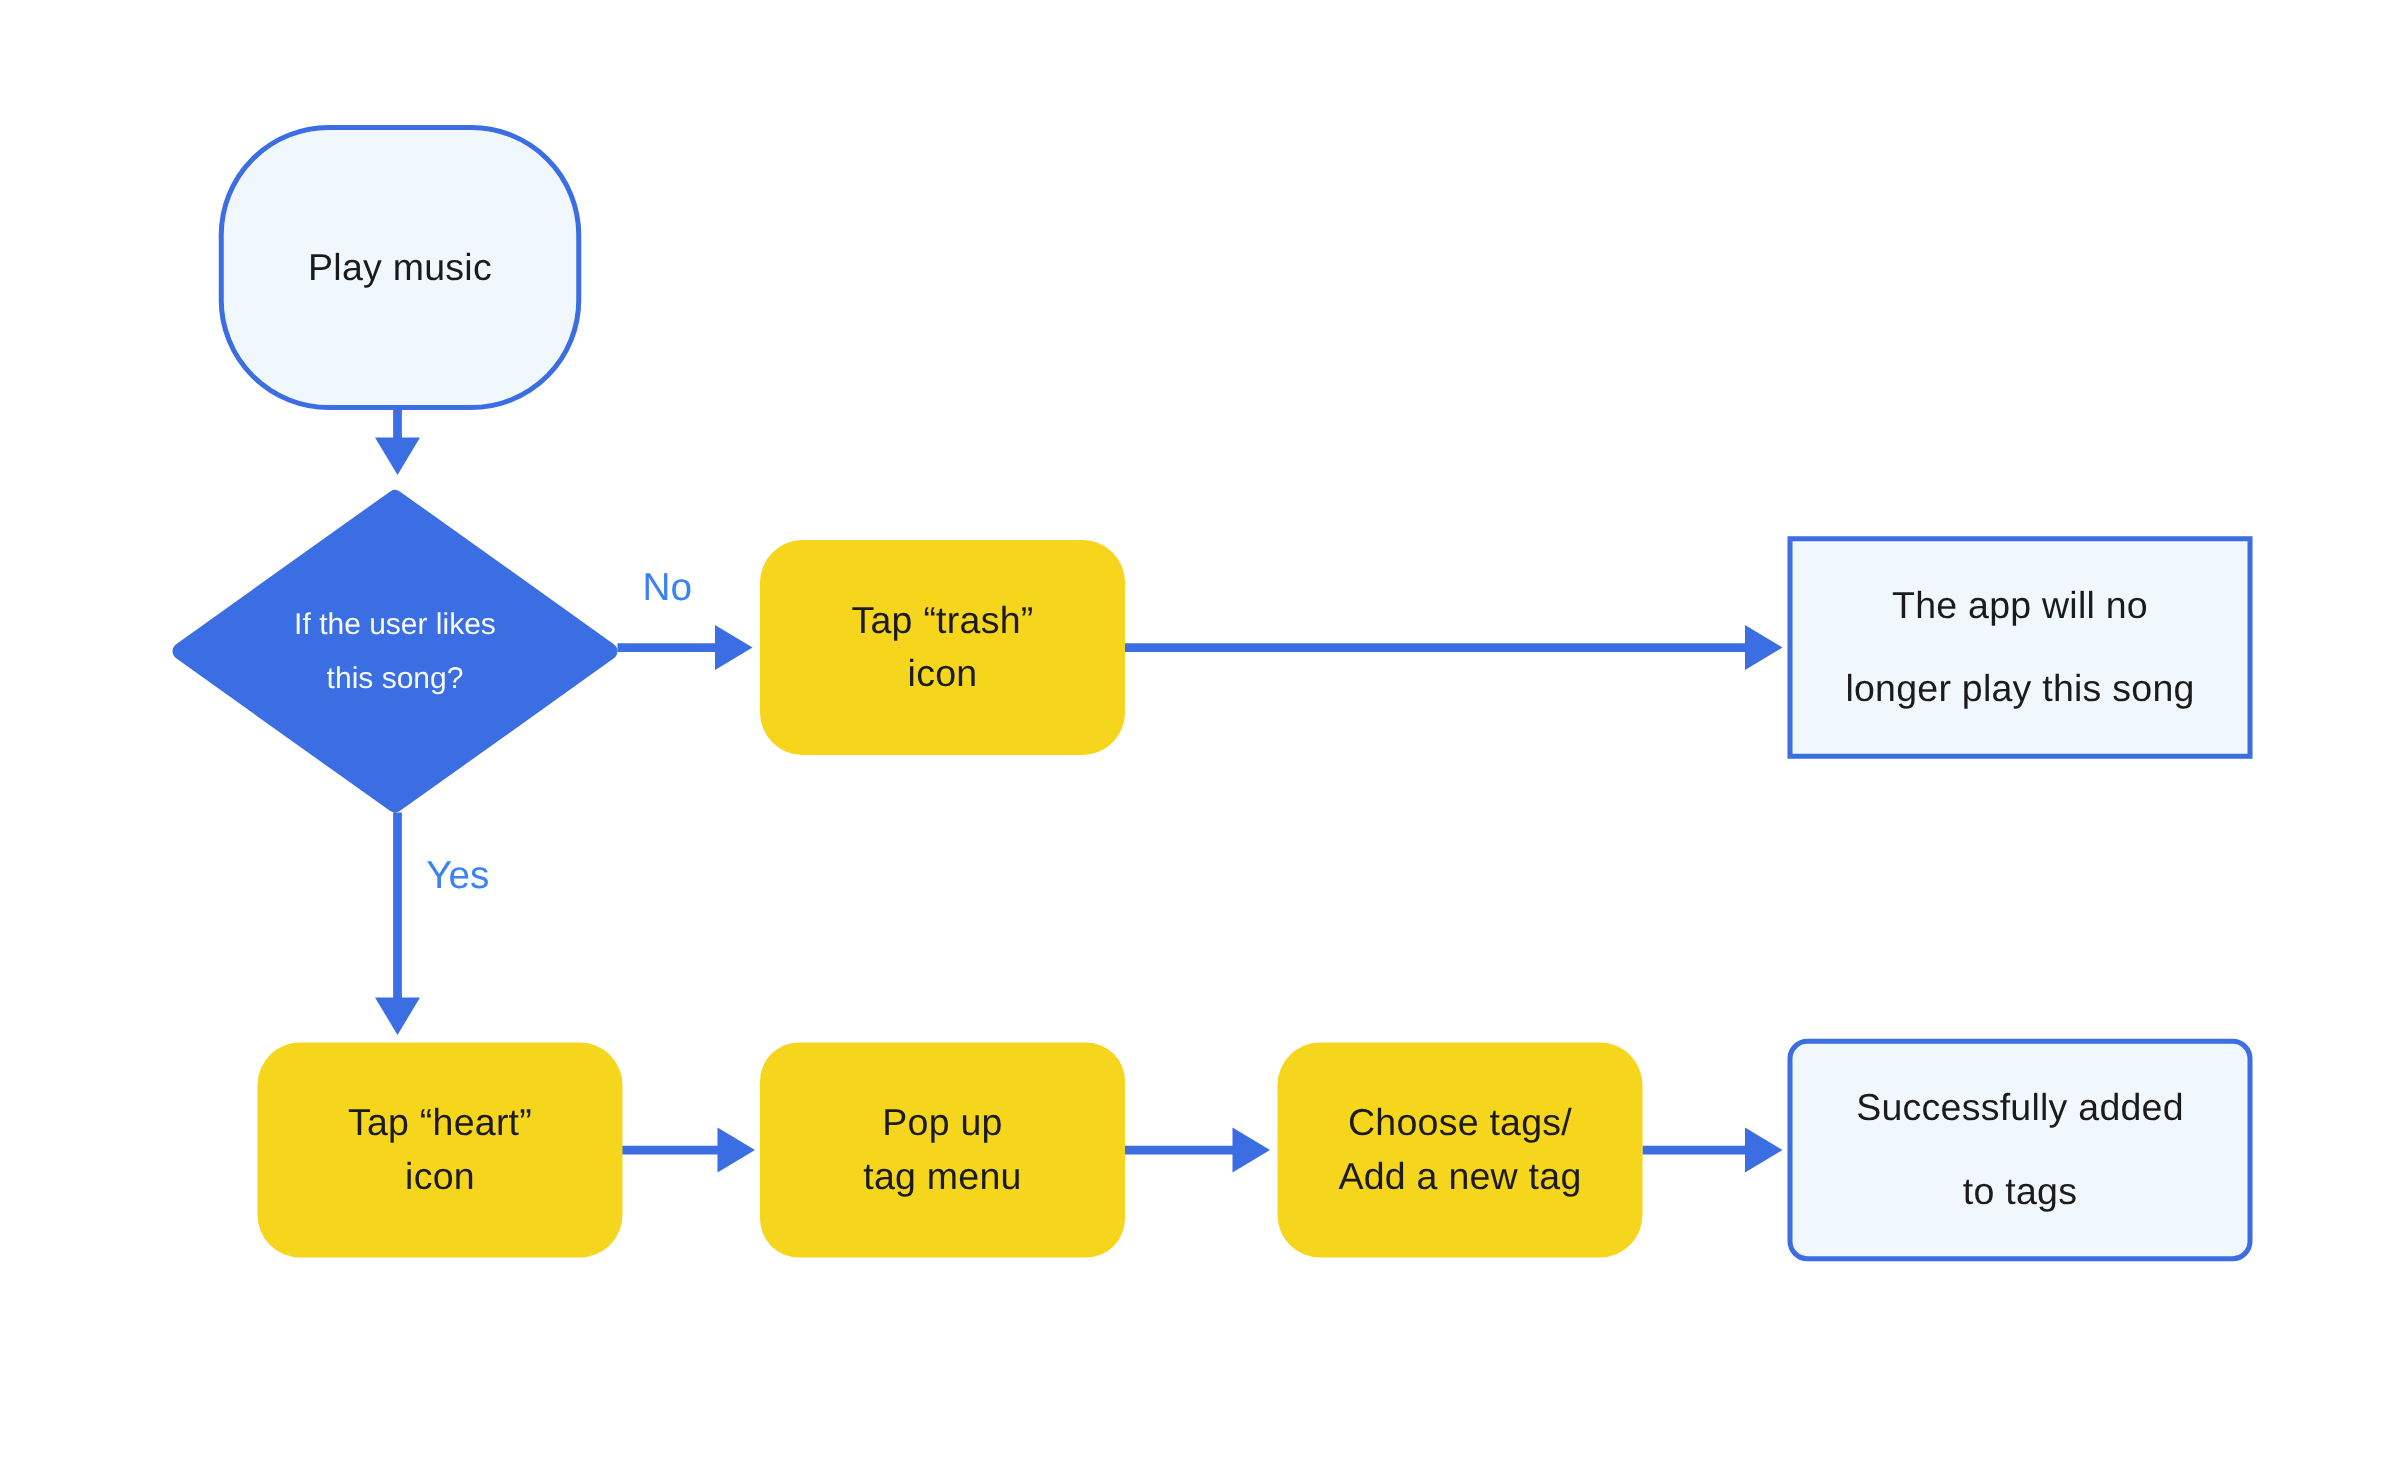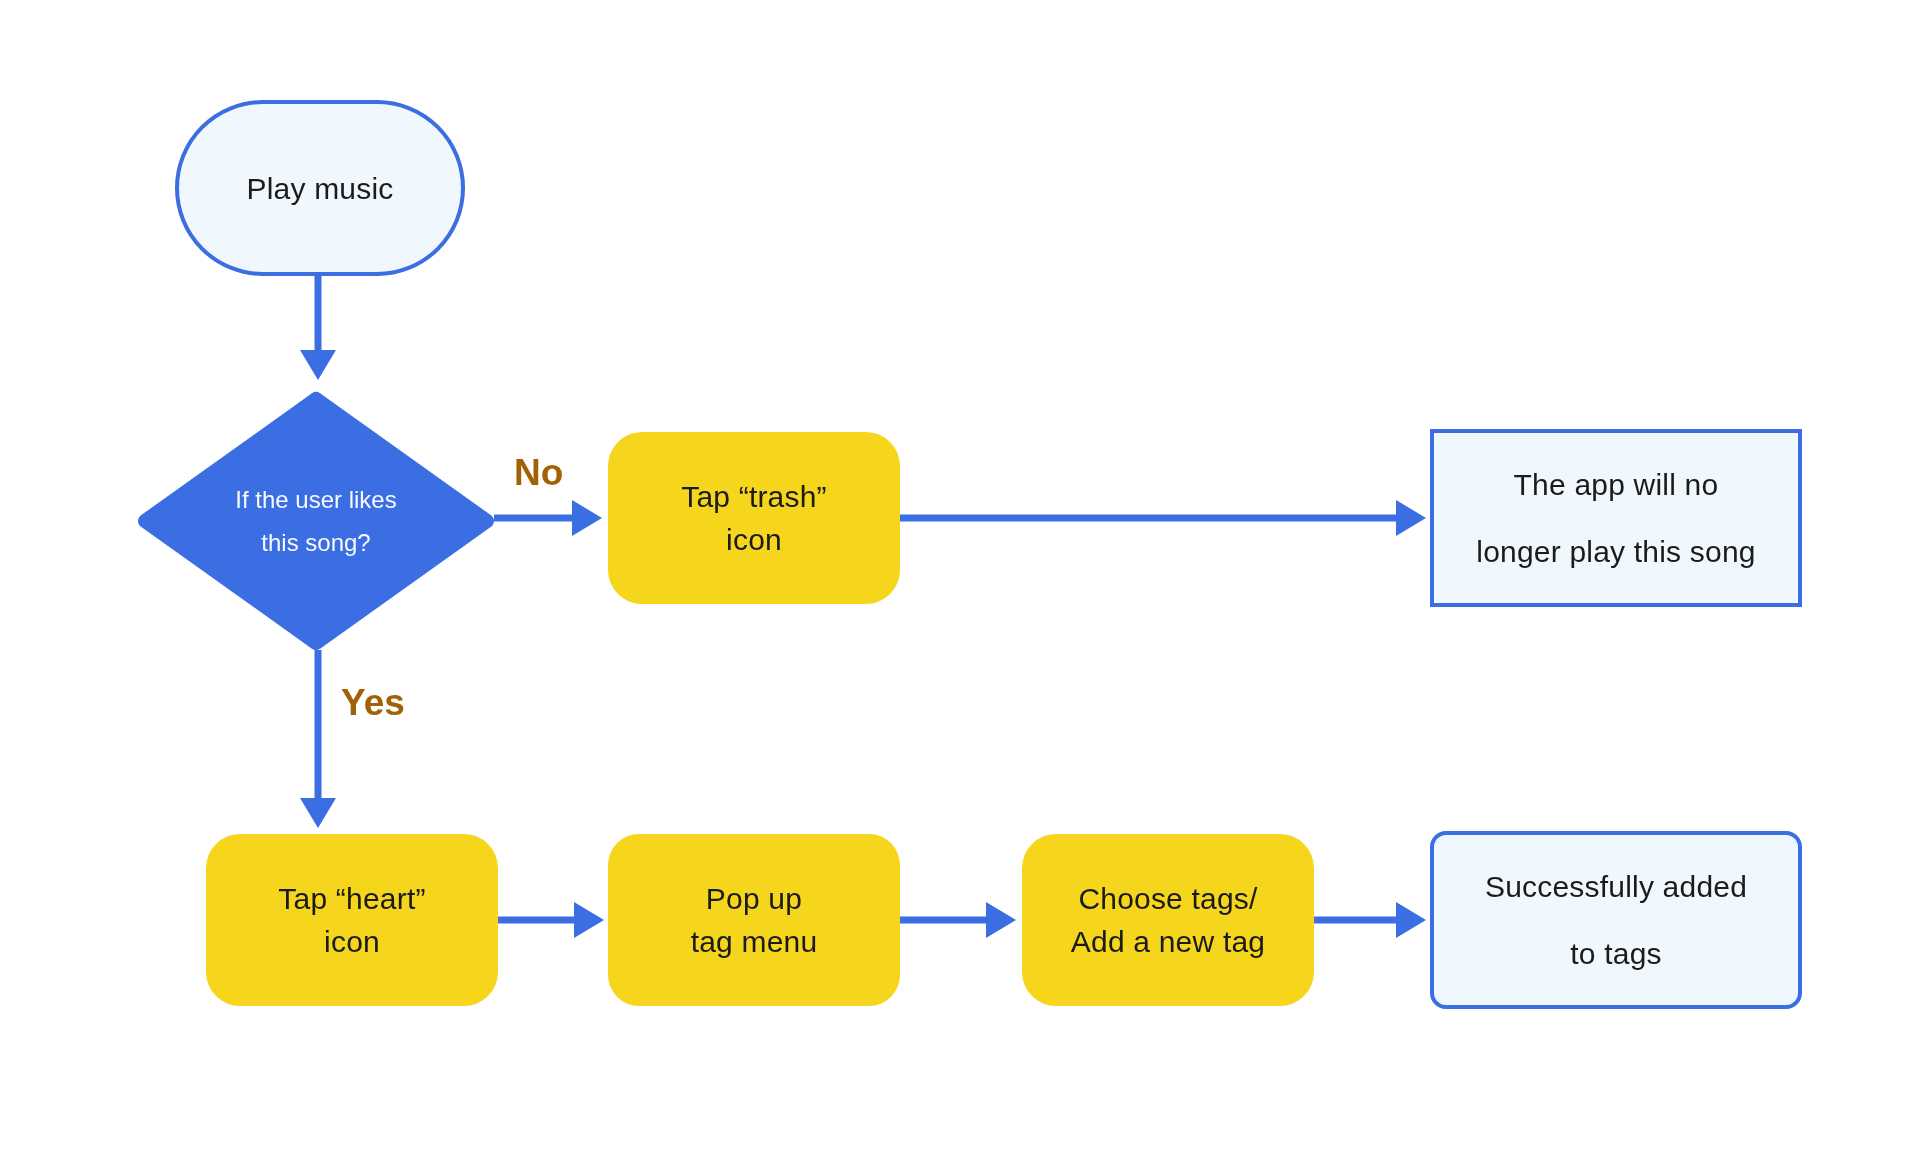--- a/index.html
+++ b/index.html
@@ -40,21 +40,21 @@
     text-align: center;
     box-sizing: border-box;
     font-size: 30px;
     line-height: 43px;
     color: var(--text-dark, #1B1B1B);
     letter-spacing: 0.2px;
   }
   .node span { display: block; }
   .terminal {
     left: 175px; top: 100px;
-    width: 290px; height: 176px;
+    width: 290px; height: 228px;
     border: 4px solid var(--blue, #3B6DE3);
     border-radius: 88px;
     background: var(--light-fill, #F1F8FD);
   }
   .decision-wrap {
     position: absolute;
     left: 136px; top: 390px;
     width: 360px; height: 262px;
   }
   .decision-shape { position: absolute; left: 0; top: 0; width: 360px; height: 262px; }
@@ -89,23 +89,23 @@
   .result {
     width: 372px; height: 178px;
     border: 4px solid var(--blue, #3B6DE3);
     background: var(--light-fill, #F1F8FD);
     gap: 24px;
   }
   .result.no-play { left: 1430px; top: 429px; }
   .result.success { left: 1430px; top: 831px; border-radius: 16px; }
   .branch-label {
     position: absolute;
-    font-size: 37px;
-    font-weight: 700;
-    color: #a16207;
+    font-size: 31px;
+    font-weight: 400;
+    color: #3b82f6;
   }
   .branch-label.no  { left: 514px; top: 452px; }
   .branch-label.yes { left: 341px; top: 682px; }
 </style>
 </head>
 <body>
 
 <div class="canvas">
 
   <svg class="arrow-layer" viewBox="0 0 1920 1171" xmlns="http://www.w3.org/2000/svg">

